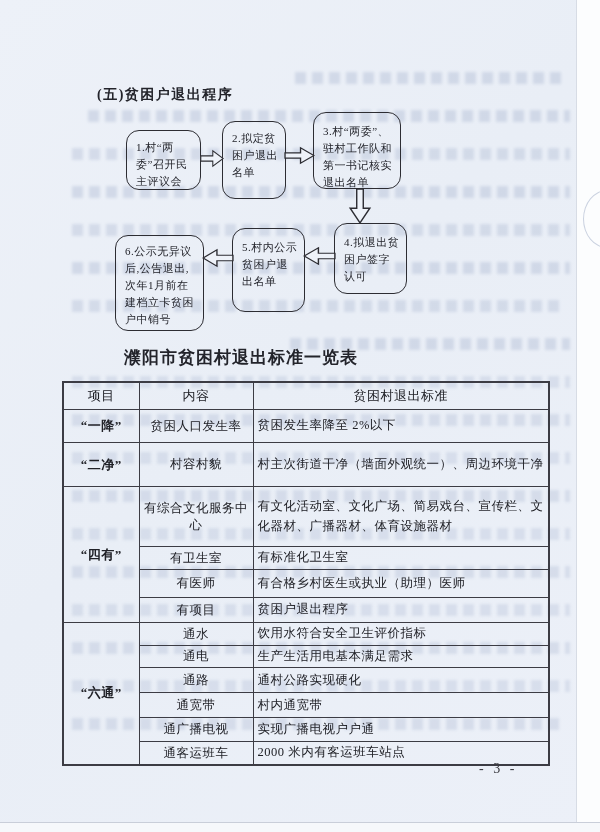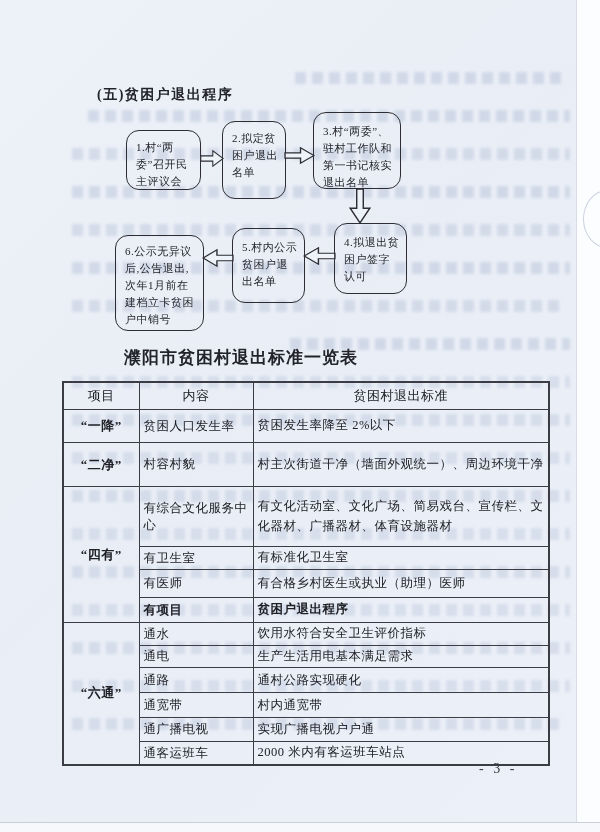--- a/index.html
+++ b/index.html
@@ -49,21 +49,21 @@
   
   .fbox{
     position:absolute;border:1.5px solid #2d2d33;border-radius:13px;
     font-size:11px;line-height:1.55;padding:8px 6px 4px 9px;
     box-sizing:border-box;letter-spacing:0.5px;
   }
   .b1{left:126px;top:130px;width:75px;height:60px;}
   .b2{left:222px;top:121px;width:64px;height:78px;}
   .b3{left:313px;top:112px;width:88px;height:77px;padding-top:10px;}
   .b4{left:334px;top:223px;width:73px;height:71px;padding-top:10px;}
-  .b5{left:232px;top:228px;width:73px;height:75px;padding-top:10px;}
+  .b5{left:232px;top:228px;width:73px;height:84px;padding-top:10px;}
   .b6{left:115px;top:215px;width:89px;height:96px;padding-top:7px;margin-top:20px;}
   .arrow{position:absolute;}
   .a12{left:200px;top:149px;width:24px;height:19px;}
   .a23{left:284px;top:146px;width:31px;height:19px;}
   .a34{left:348px;top:188px;width:24px;height:36px;}
   .a45{left:303px;top:246px;width:33px;height:20px;}
   .a56{left:202px;top:248px;width:32px;height:20px;}
   .arrow svg{display:block;width:100%;height:100%;}
   .arrow polygon{fill:#eef2f9;stroke:#2d2d33;stroke-width:1.3;stroke-linejoin:miter;}
   
@@ -72,21 +72,21 @@
     border-collapse:collapse;table-layout:fixed;
     font-size:12.5px;color:#202127;
     border:2px solid #3c3c44;
   }
   table.std th,table.std td{
     border:1px solid #3c3c44;padding:1px 4px;
     letter-spacing:0.5px;overflow:hidden;
   }
   table.std th{font-weight:normal;height:24px;text-align:center;font-size:13px;}
   td.c1{text-align:center;font-weight:bold;font-size:13px;letter-spacing:1px;}
-  td.c2{}
+  td.c2{text-align:center;}
   td.c3{text-align:left;padding-left:6px;line-height:1.55;}
   col.w1{width:76px;} col.w2{width:114px;} col.w3{width:296px;}
   
   .pageno{
     position:absolute;left:479px;top:761px;
     font-size:14px;letter-spacing:3px;color:#3a3a40;
     font-family:"Liberation Serif","DejaVu Serif",serif;
   }
 </style>
 </head>
@@ -196,21 +196,21 @@
           <td class="c3">有文化活动室、文化广场、简易戏台、宣传栏、文化器材、广播器材、体育设施器材</td>
         </tr>
         <tr style="height: 23px;">
           <td class="c2">有卫生室</td>
           <td class="c3">有标准化卫生室</td>
         </tr>
         <tr style="height: 28px;">
           <td class="c2">有医师</td>
           <td class="c3">有合格乡村医生或执业（助理）医师</td>
         </tr>
-        <tr style="height: 25px; font-weight: bold;">
+        <tr style="height: 25px;">
           <td class="c2">有项目</td>
           <td class="c3">贫困户退出程序</td>
         </tr>
         <tr style="height: 23px;">
           <td class="c1" rowspan="6">“六通”</td>
           <td class="c2">通水</td>
           <td class="c3">饮用水符合安全卫生评价指标</td>
         </tr>
         <tr style="height: 21px;">
           <td class="c2">通电</td>

